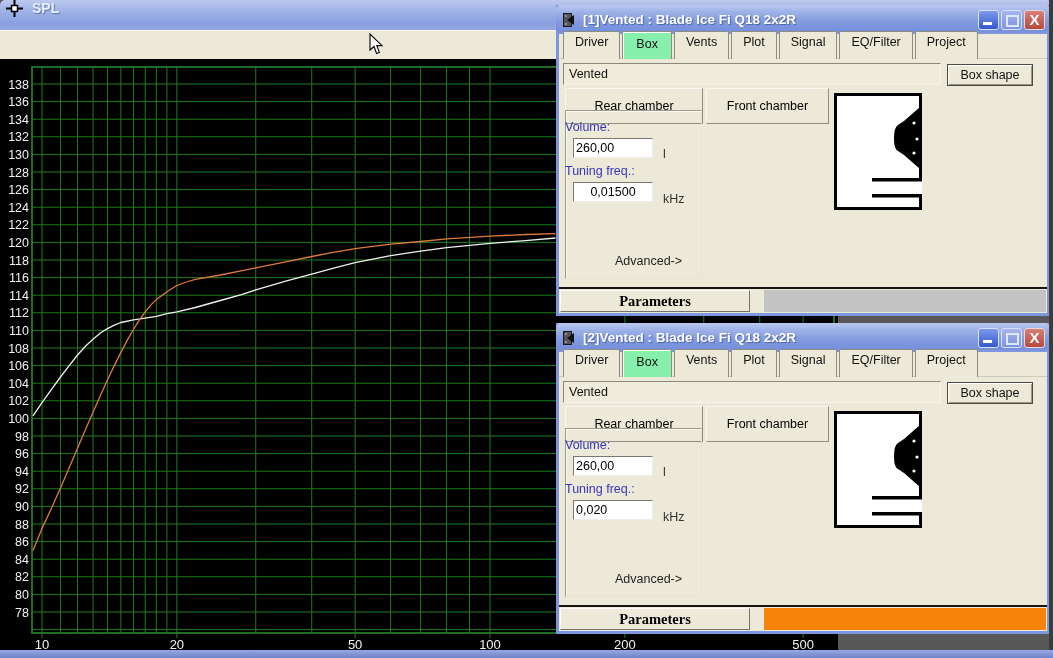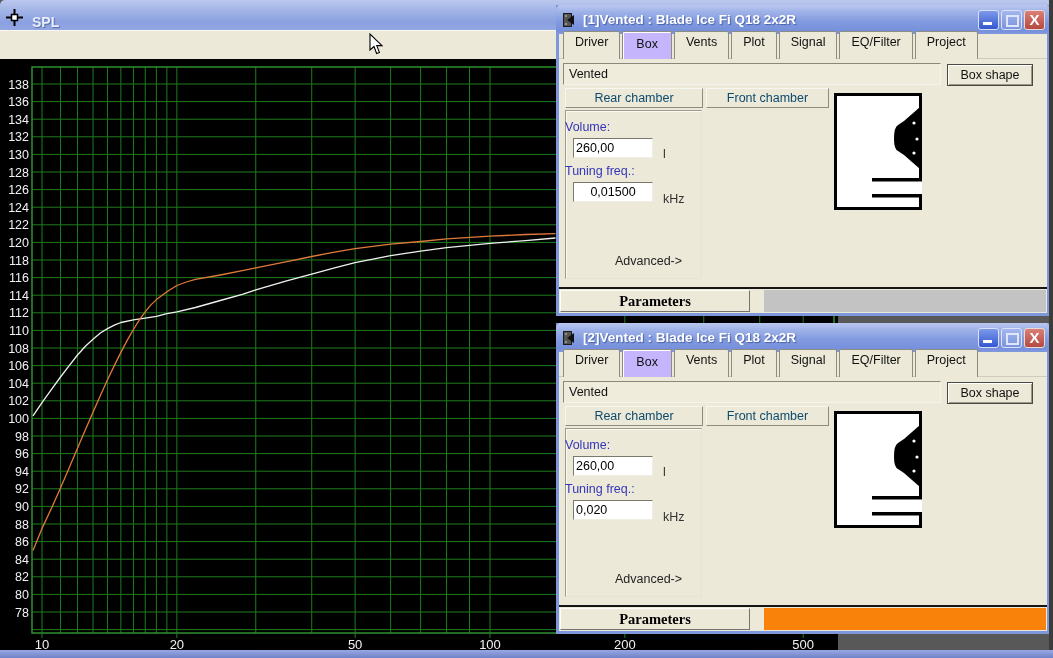--- a/index.html
+++ b/index.html
@@ -2,21 +2,21 @@
 <html><head>
 <meta charset="utf-8">
 <style>
   html,body{margin:0;padding:0;}
   #screen{position:relative;width:1053px;height:658px;background:#585858;overflow:hidden;
           font-family:"Liberation Sans",sans-serif;-webkit-font-smoothing:antialiased;}
   
   #spl-window{position:absolute;left:0;top:0;width:1053px;height:651px;z-index:1;}
   #spl-titlebar{position:absolute;left:0;top:0;right:0;height:30px;
       background:linear-gradient(180deg,#bcc8ee 0%,#a2b4e7 35%,#8aa0e0 75%,#93a7e2 100%);
-      border-radius:5px 5px 0 0;display:flex;align-items:flex-end;padding:0 6px;box-sizing:border-box;}
+      border-radius:5px 5px 0 0;display:flex;align-items:flex-start;padding:0 6px;box-sizing:border-box;}
   #spl-title{color:#e9eefb;font-weight:bold;font-size:14px;margin-left:9px;text-shadow:1px 1px 1px rgba(40,60,120,.55);}
   #spl-toolbar{position:absolute;left:0;top:30px;right:0;height:29px;background:#ece9d8;border-top:1px solid #f8f6ee;box-sizing:border-box;}
   #chart{position:absolute;left:0;top:59px;width:838px;height:592px;background:#000;}
   
   .dialog{position:absolute;left:556px;width:494px;height:311px;box-sizing:border-box;
       background:#ece9d8;border:3px solid #7d97dc;border-top:none;z-index:10;}
   .titlebar{height:29px;margin:0 -3px;box-sizing:border-box;
       background:linear-gradient(180deg,#bac7ef 0%,#9db1e8 25%,#8099df 60%,#7690dc 88%,#8298de 100%);
       border-radius:5px 5px 0 0;display:flex;align-items:center;padding:0 5px;}
   .dlg-icon{width:16px;height:16px;display:inline-block;flex:0 0 auto;}
@@ -27,28 +27,28 @@
   .btn-min{background:linear-gradient(#7c99ea,#3558cf);border:1px solid #d9e1f8;}
   .btn-min::after{content:"";position:absolute;left:4px;bottom:4px;width:9px;height:3px;background:#fff;}
   .btn-max{background:linear-gradient(#a4b6ec,#7b93de);border:1px solid #d9e1f8;}
   .btn-max::after{content:"";position:absolute;left:4px;top:4px;width:9px;height:8px;border:2px solid #dfe6f8;}
   .btn-close{background:linear-gradient(#d88079,#b6493f);border:1px solid #e9d9d8;color:#fff;
       font-weight:bold;font-size:15px;line-height:18px;text-align:center;}
   .tabs{position:absolute;left:0;right:0;top:26px;height:28px;display:flex;
       padding:0 4px;box-sizing:border-box;box-shadow:inset 0 -1px 0 #cfccbc;}
   .tab{font-size:12.5px;color:#111;background:#ece9d8;border:1px solid #8e8c7e;border-bottom:none;
       border-radius:2px 2px 0 0;padding:3px 11px 4px;margin-right:2px;position:relative;}
-  .tab.active{background:#c4b5fd;padding:5px 13px 5px;z-index:2;top:0px;box-shadow:inset 1px 1px 0 #fff;}
+  .tab.active{background:#86efac;padding:5px 13px 5px;z-index:2;top:0px;box-shadow:inset 1px 1px 0 #fff;}
   .vented-field{position:absolute;left:4px;top:58px;width:378px;height:22px;box-sizing:border-box;
       background:#efecdc;border:1px solid;border-color:#8a887a #f4f2ea #f4f2ea #8a887a;
       font-size:12.5px;line-height:20px;padding-left:5px;color:#111;}
   .box-shape{position:absolute;left:388px;top:59px;width:86px;height:22px;background:#ece9d8;
       border:1px solid #4a4a42;box-shadow:inset 1px 1px 0 #fff,inset -1px -1px 0 #9a9788;
       font-size:12.5px;font-family:"Liberation Sans",sans-serif;color:#111;}
-  .chamber{position:absolute;top:83px;height:20px;background:#ece9d8;font-size:12.5px;color:#0c4a6e;
+  .chamber{position:absolute;top:83px;height:36px;background:#ece9d8;font-size:12.5px;color:#000000;
       border:1px solid;border-color:#f8f6f0 #8e8c7e #8e8c7e #f8f6f0;font-family:"Liberation Sans",sans-serif;}
   .chamber.rear{left:6px;width:138px;}
   .chamber.front{left:147px;width:123px;}
   .panel{position:absolute;left:6px;top:105px;width:137px;height:169px;box-sizing:border-box;
       border:1px solid;border-color:#9d9a8a #e8e4d4 #e8e4d4 #9d9a8a;box-shadow:inset 1px 1px 0 #fbfaf5;}
   .lbl{position:absolute;left:6px;font-size:12.5px;color:#3535bb;}
   .inp{position:absolute;left:14px;width:80px;height:20px;box-sizing:border-box;background:#fff;
       border:1px solid;border-color:#7a786c #f0eee4 #f0eee4 #7a786c;font-size:12.5px;color:#000;
       font-family:"Liberation Sans",sans-serif;padding:0 2px;}
   .unit{position:absolute;left:104px;font-size:12.5px;color:#333;}

